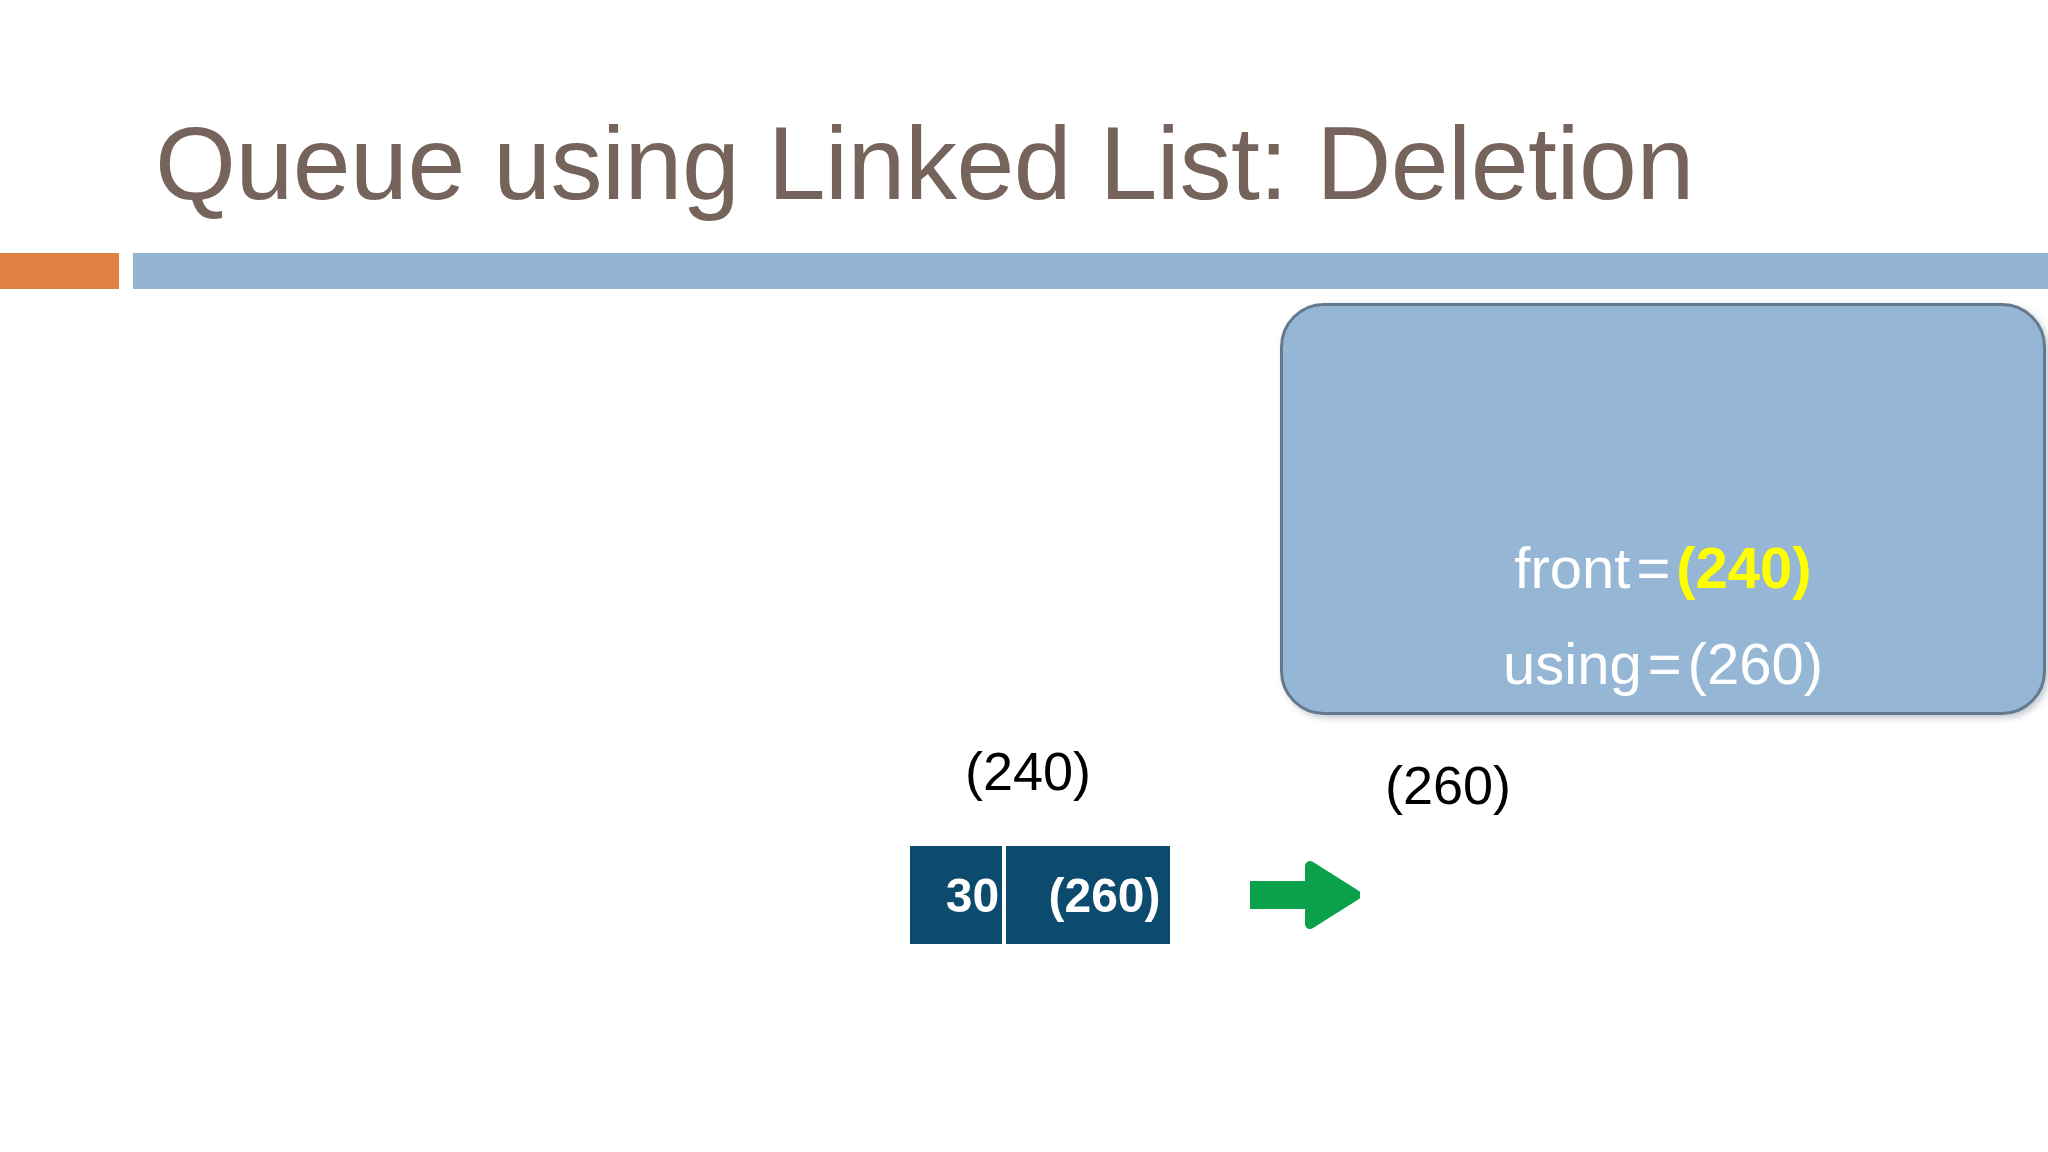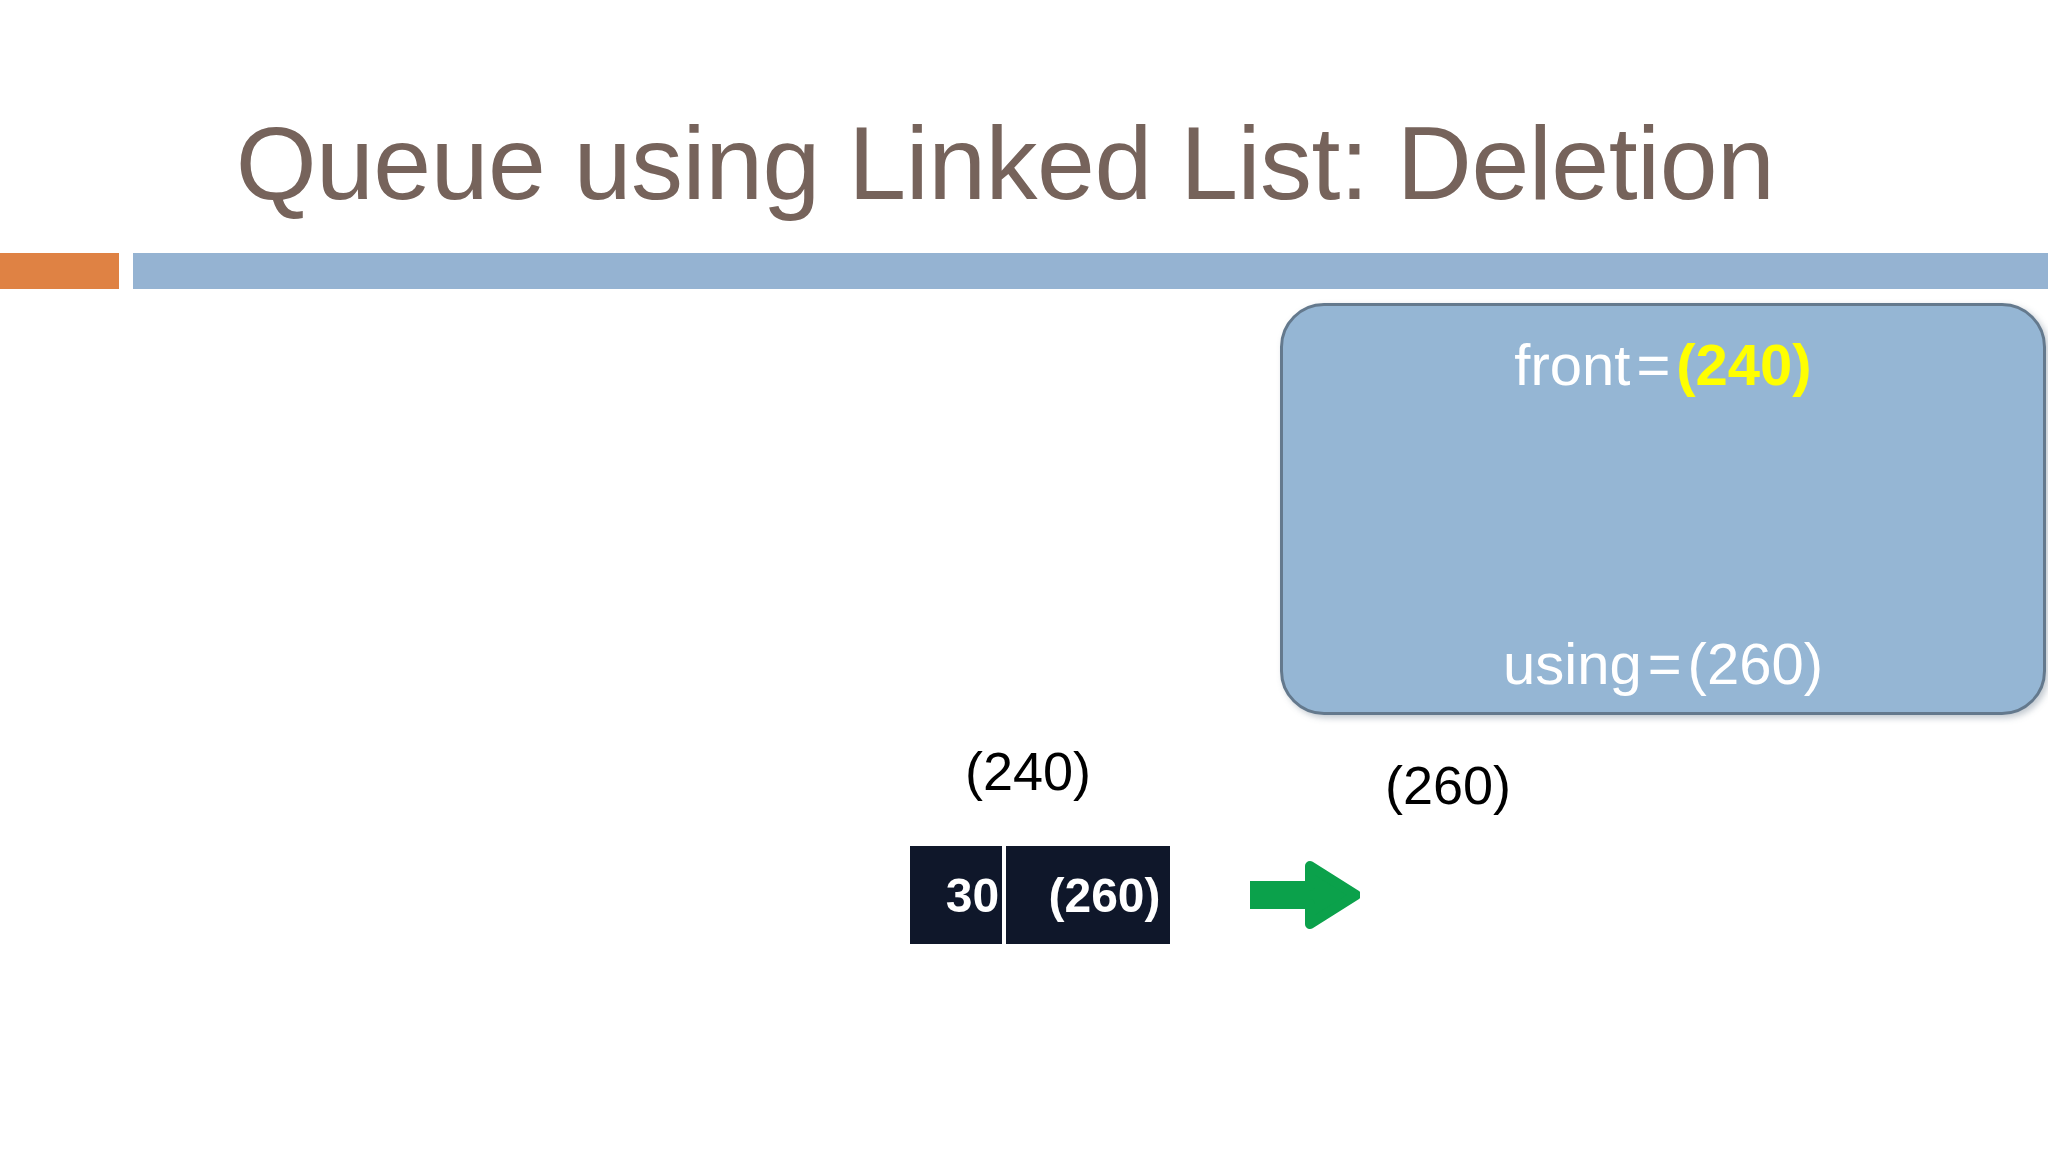--- a/index.html
+++ b/index.html
@@ -31,21 +31,20 @@
     left: 155px;
     top: 98px;
     width: 1700px;
     height: 130px;
     line-height: 130px;
     font-size: 104px;
     font-weight: 400;
     letter-spacing: -0.5px;
     color: #76635b;
     white-space: nowrap;
-    text-align: center;
   }
 
   
   .bar {
     position: absolute;
     height: 36px;
     top: 253px;
   }
   #accent-bar-orange {
     left: 0px;
@@ -66,21 +65,21 @@
     width: 766px;
     height: 412px;
     box-sizing: border-box;
     background: #95b6d4;
     border: 3px solid #64798d;
     border-radius: 44px;
     box-shadow: 3px 3px 6px rgba(80, 100, 120, 0.35);
     display: flex;
     flex-direction: column;
     align-items: center;
-    justify-content: space-between;
+    justify-content: flex-end;
     padding-top: 11px;
   }
   .state-line {
     font-size: 58px;
     line-height: 96px;
     color: #ffffff;
     font-weight: 400;
     white-space: nowrap;
     text-align: center;
   }
@@ -116,21 +115,21 @@
     position: absolute;
     top: 106px;
     height: 98px;
     display: flex;
     align-items: stretch;
   }
   #node-0 { left: 5px; }
   #node-1 { left: 457px; }
 
   .cell {
-    background: #0f172a;
+    background: #0c4a6e;
     color: #ffffff;
     font-size: 48px;
     font-weight: bold;
     display: flex;
     align-items: center;
     justify-content: center;
     white-space: nowrap;
     box-sizing: border-box;
     padding-left: 33px;
   }

